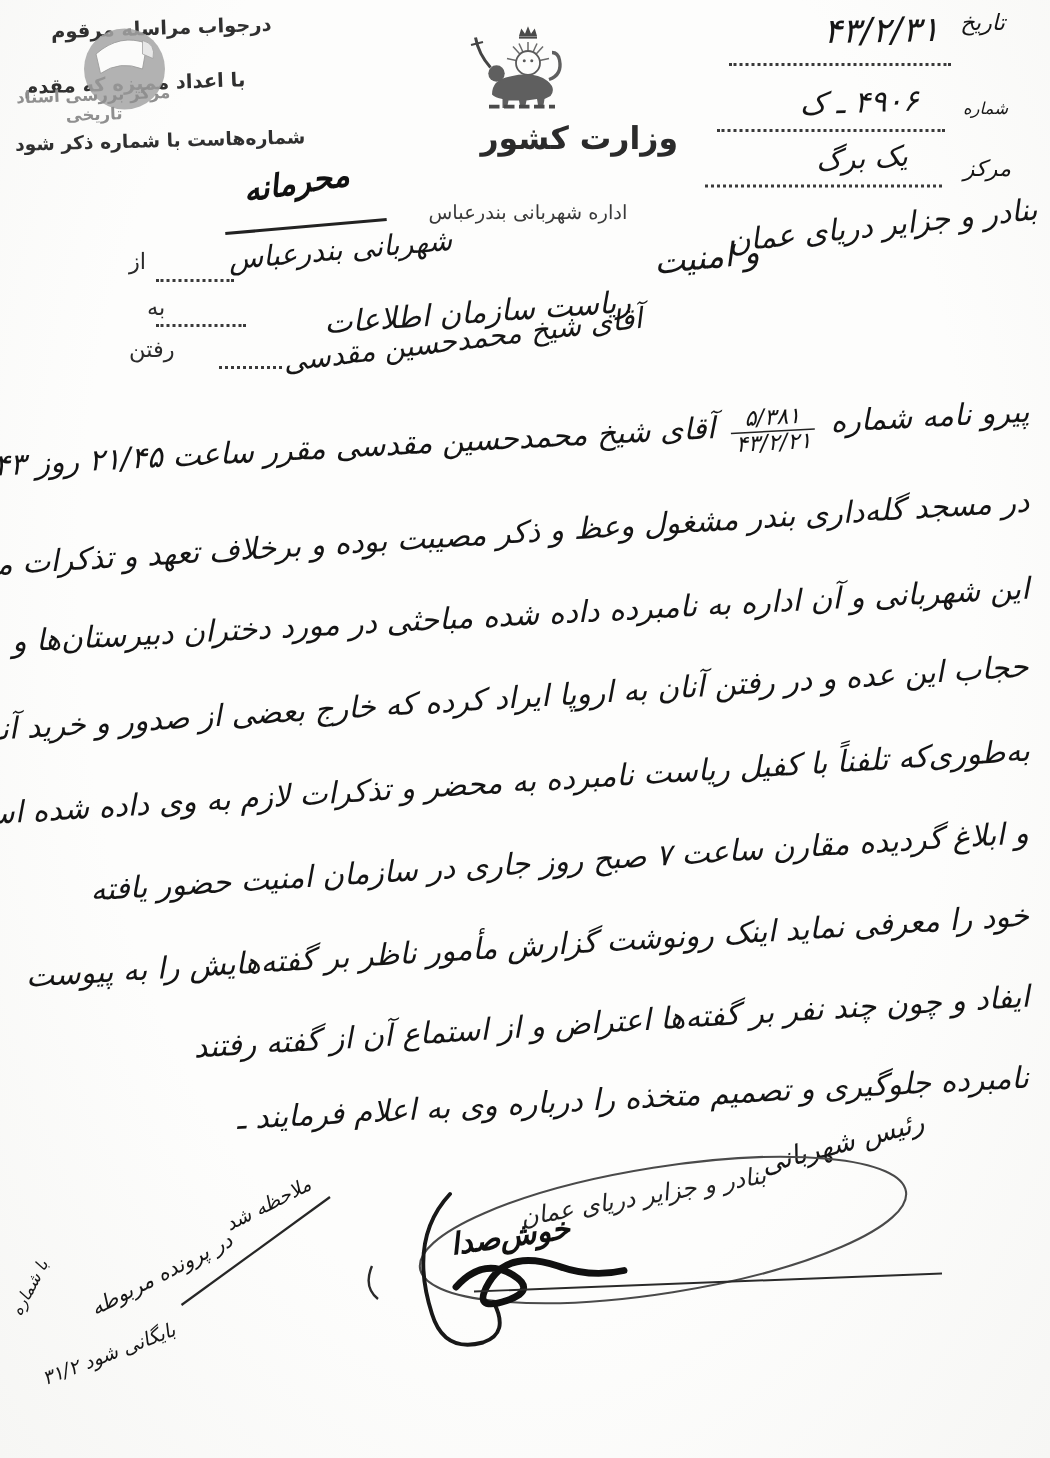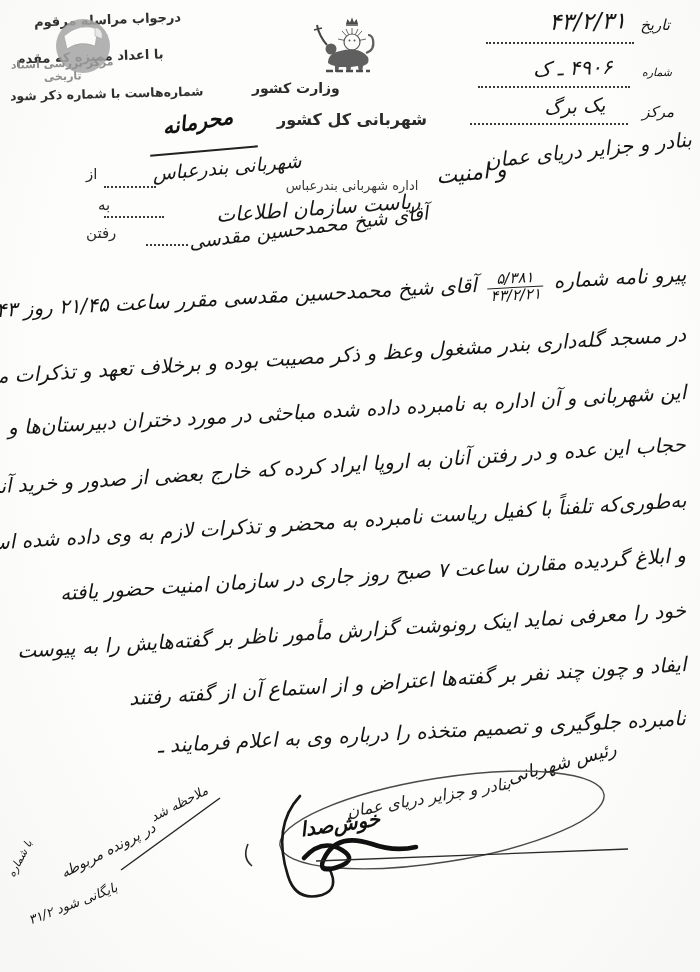--- a/index.html
+++ b/index.html
@@ -63,25 +63,24 @@
       <circle cx="43.5" cy="28.5" r="1" fill="#5a5a5a"></circle>
         <circle cx="48.5" cy="28.5" r="1" fill="#5a5a5a"></circle>
       <path d="M22 51 q0-10 12-12 q16-4 25 3 q6 5 2 10 l-4 2 -1 6 -3 0 -1-6 -7 1 -1 5 -3 0 -1-5 -7 0 -1 5 -3 0 0-6 q-5-1-7-3 z" fill="#5f5f5f"></path>
       <circle cx="25" cy="37" r="5.5" fill="#5f5f5f"></circle>
       <path d="M21 33 Q13 24 11 13" stroke="#444" fill="none" stroke-width="2"></path>
       <line x1="8" y1="18" x2="16" y2="16" stroke="#444" stroke-width="1.5"></line>
       <path d="M60 41 q9-3 7-13 q-1-5-5-5" fill="none" stroke="#5f5f5f" stroke-width="2.2"></path>
       <line x1="20" y1="59" x2="64" y2="59" stroke="#4a4a4a" stroke-width="2.5" stroke-dasharray="7 3"></line>
     </svg>
   </div>
-  <div class="abs print" style="left:252px;top:80px;width:200px;text-align:left;font-size:14px;font-weight:700;">وزارت کشور</div>
-  <div class="abs print" style="left:252px;top:110px;width:200px;text-align:center;font-size:16px;font-weight:700;">شهربانی کل کشور</div>
-  <div class="abs print" style="left:252px;top:135px;width:200px;text-align:center;font-size:13px;color:#3a3a3a;margin-top:43px;">اداره شهربانی بندرعباس</div>
+  <div class="abs print" style="left:252px;top:80px;width:200px;text-align:right;font-size:21px;font-weight:700;">وزارت کشور</div>
+  <div class="abs print" style="left:252px;top:135px;width:200px;text-align:center;font-size:13px;color:#3a3a3a;">اداره شهربانی بندرعباس</div>
 
-  <div class="abs hand" style="right:30px;top:16px;font-size:15px;">تاریخ</div>
+  <div class="abs hand" style="right:30px;top:6px;font-size:15px;">تاریخ</div>
   <span class="dots abs" style="right:66px;top:38px;width:148px;"></span>
   <div class="abs hand" style="right:74px;top:8px;font-size:23px;transform:rotate(-1deg);">۴۳/۲/۳۱</div>
 
   <div class="abs hand" style="right:28px;top:66px;font-size:11px;">شماره</div>
   <span class="dots abs" style="right:70px;top:82px;width:152px;"></span>
   <div class="abs hand" style="right:88px;top:56px;font-size:20px;transform:rotate(-2deg);">۴۹۰۶ ـ ک</div>
 
   <div class="abs hand" style="right:26px;top:103px;font-size:15px;">مرکز</div>
   <span class="dots abs" style="right:72px;top:119px;width:158px;"></span>
   <div class="abs hand" style="right:95px;top:95px;font-size:19px;transform:rotate(-3deg);">یک برگ</div>

